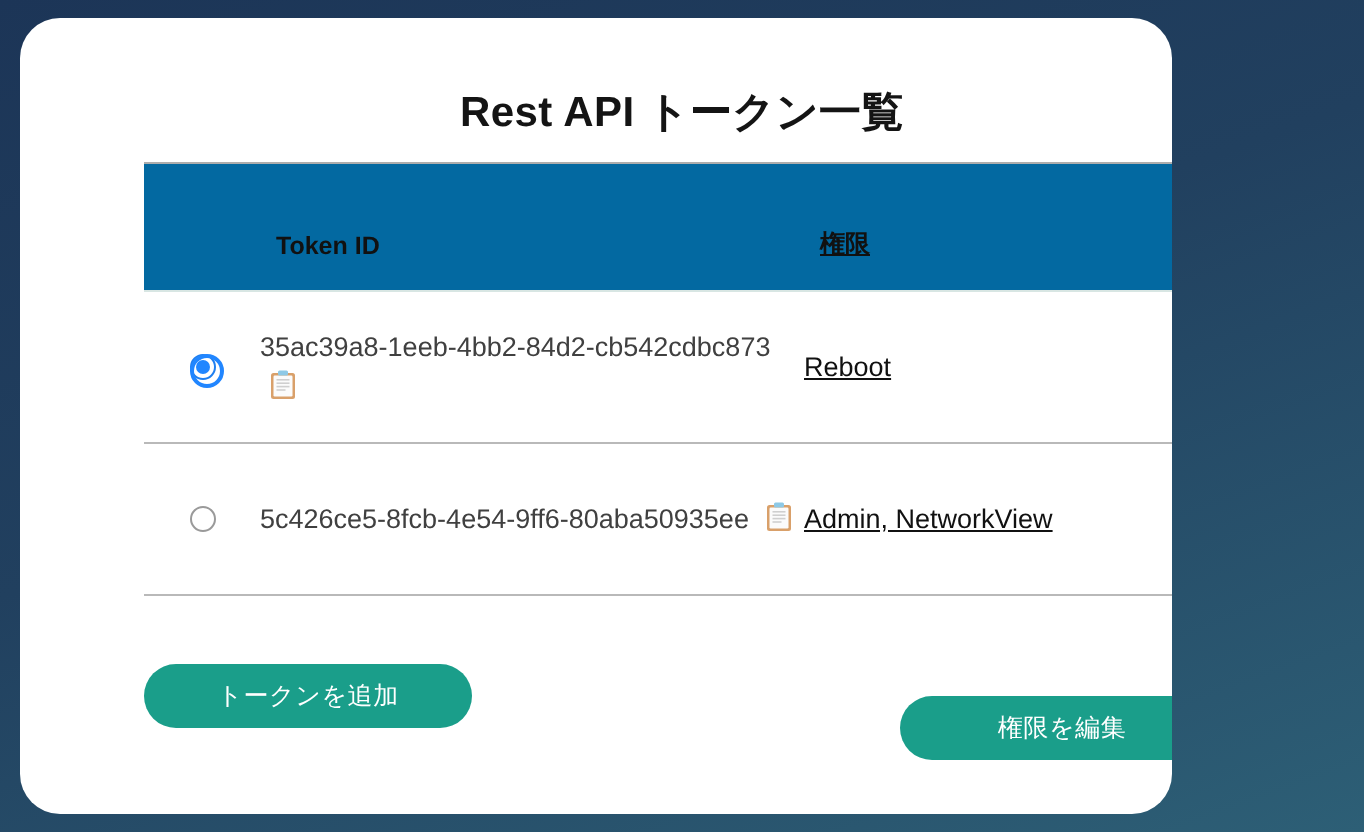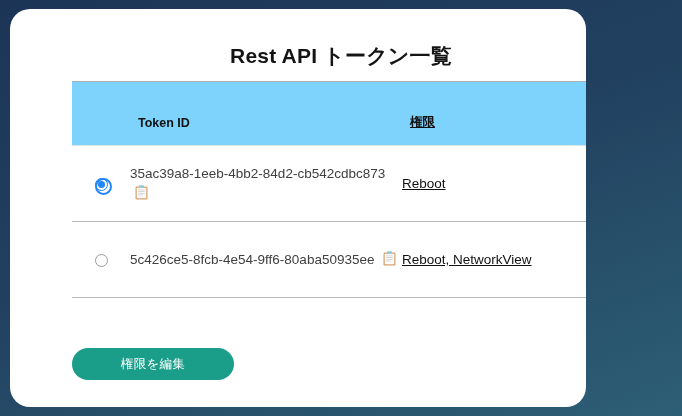--- a/index.html
+++ b/index.html
@@ -45,21 +45,21 @@
   .token-table {
     position: absolute;
     left: 62px;
     top: 72px;
     width: 540px;
     border-collapse: collapse;
     table-layout: fixed;
   }
 
   .token-table thead th {
-    background: #7dd3fc;
+    background: #0369a1;
     border-top: 1px solid #adadad;
     border-bottom: 1px solid #d8e6e3;
     font-size: 12.5px;
     font-weight: bold;
     color: #111111;
     text-align: left;
     padding: 32px 0 14px 0;
     height: 42px;
   }
 
@@ -218,23 +218,24 @@
               <rect x="1" y="3" width="24" height="26" rx="2.5" fill="#d9a06a"></rect>
               <rect x="3.5" y="5.5" width="19" height="21" rx="1.2" fill="#fbfbfb"></rect>
               <rect x="8" y="0.5" width="10" height="5" rx="1.5" fill="#8ec9e6"></rect>
               <rect x="6.5" y="9" width="13" height="1.6" fill="#cfcfcf"></rect>
               <rect x="6.5" y="12.4" width="13" height="1.6" fill="#cfcfcf"></rect>
               <rect x="6.5" y="15.8" width="13" height="1.6" fill="#cfcfcf"></rect>
               <rect x="6.5" y="19.2" width="9" height="1.6" fill="#cfcfcf"></rect>
             </svg>
           </span>
         </td>
-        <td class="col-perm">Reboot, NetworkView</td>
+        <td class="col-perm">Admin, NetworkView</td>
       </tr>
 
     </tbody>
   </table>
 
   <div class="button-row">
+    <button class="btn btn-add">トークンを追加</button>
     <button class="btn btn-edit">権限を編集</button>
   </div>
 
 </div>
 
 </body></html>

